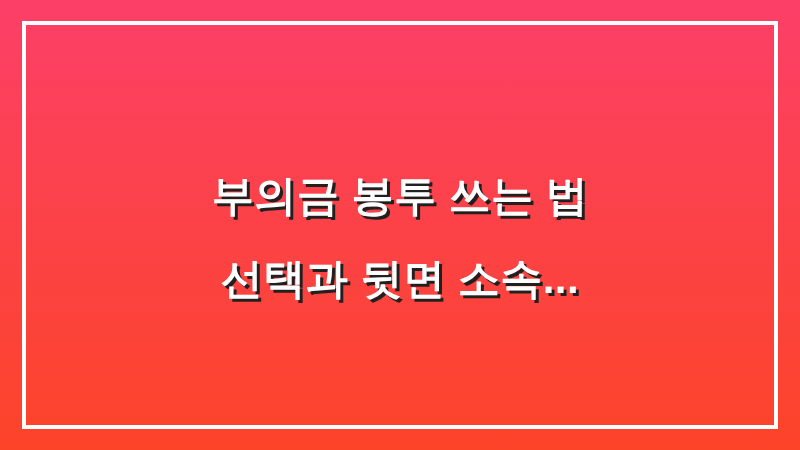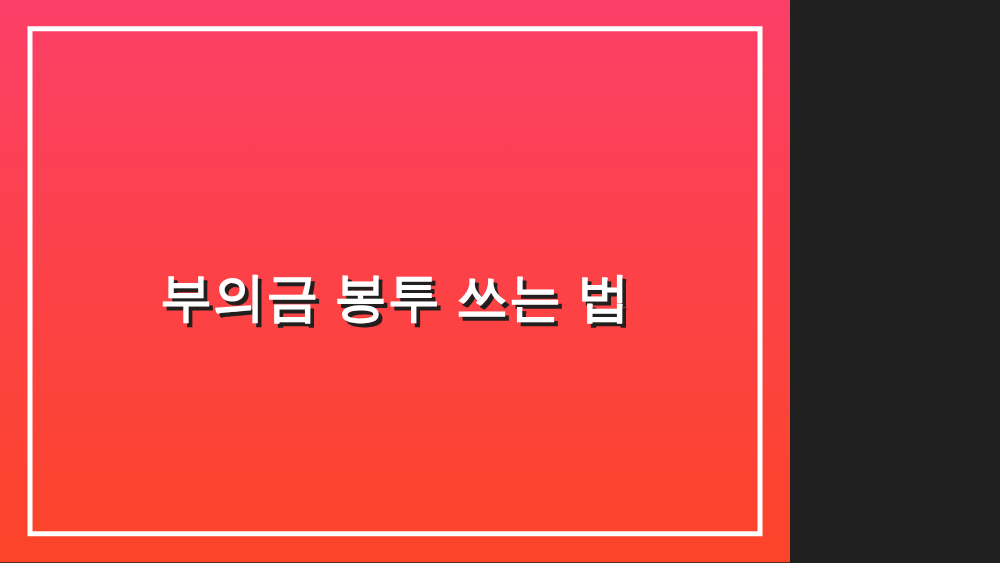--- a/index.html
+++ b/index.html
@@ -3,21 +3,21 @@
 <meta charset="utf-8">
 <style>
   html, body {
     margin: 0;
     padding: 0;
     background: #202020;
   }
 
   #thumbnail-card {
     position: relative;
-    width: 632px;
+    width: 800px;
     height: 450px;
     overflow: hidden;
     font-family: "Liberation Sans", "DejaVu Sans", sans-serif;
     
     background: linear-gradient(180deg,
                 #FB3F68 0%,
                 #FC4247 50%,
                 #FC4429 100%);
   }
 
@@ -63,15 +63,16 @@
 </style>
 </head>
 <body>
 
 <div id="thumbnail-card">
 
   <div id="inner-frame"></div>
 
   <div id="title-block">
     <span class="title-line">부의금 봉투 쓰는 법</span>
+    <span class="title-line">선택과 뒷면 소속...</span>
   </div>
 
 </div>
 
 </body></html>

